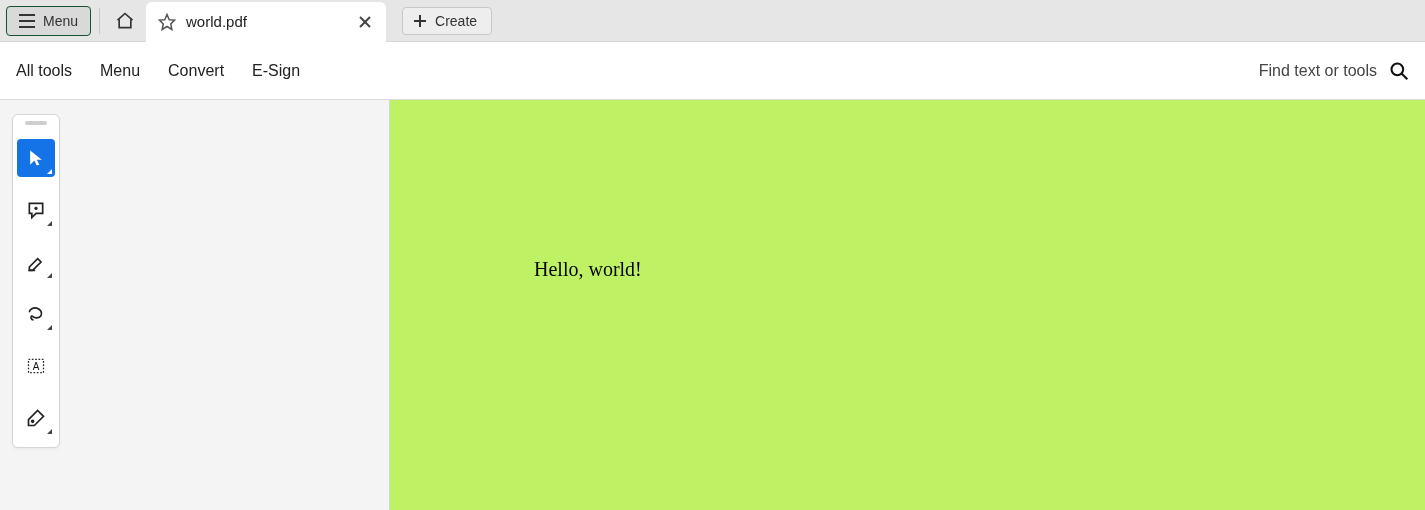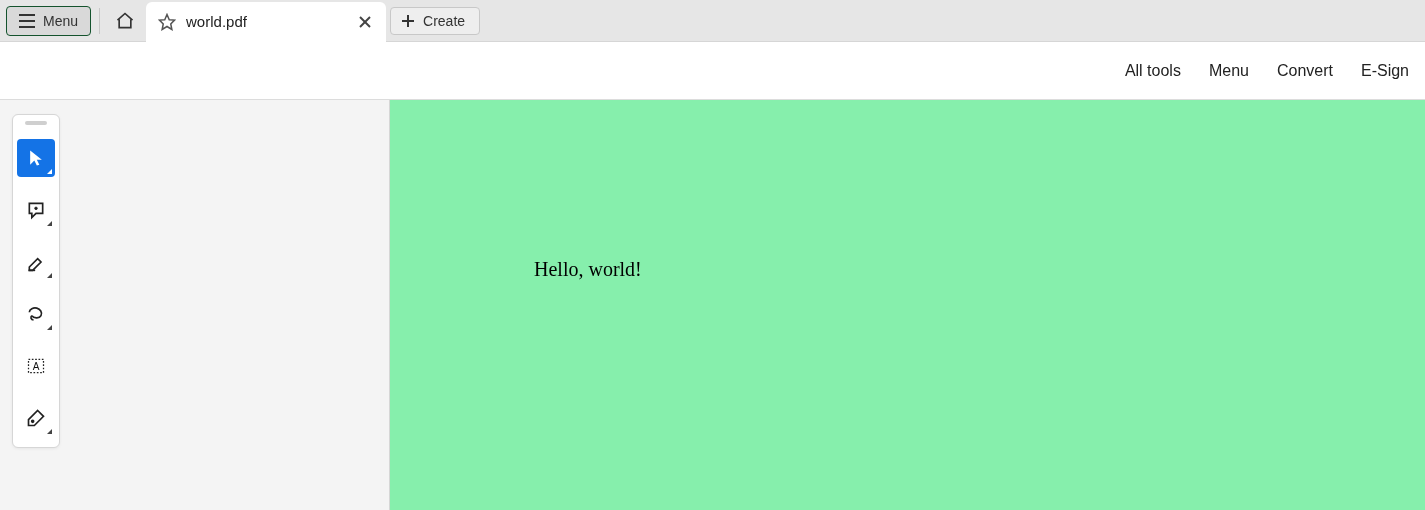--- a/index.html
+++ b/index.html
@@ -69,21 +69,21 @@
   }
   .doc-tab .close {
     width: 22px; height: 22px;
     display: flex; align-items: center; justify-content: center;
     border-radius: 4px;
     cursor: pointer;
     font-size: 16px;
     color: #444;
   }
   .create-btn {
-    margin-left: 0;
+    margin-left: 12px;
     display: flex;
     align-items: center;
     gap: 8px;
     background: #eeeeee;
     border: 1px solid #c8c8c8;
     border-radius: 4px;
     padding: 5px 14px 5px 10px;
     font-size: 14px;
     cursor: pointer;
     color: #333;
@@ -170,21 +170,21 @@
     right: 3px;
     bottom: 3px;
     width: 0; height: 0;
     border-left: 5px solid transparent;
     border-bottom: 5px solid #444;
   }
   .tool.active .corner { border-bottom-color: #fff; }
 
   .doc-viewport {
     flex: 1;
-    background: #86efac;
+    background: #bef264;
     padding-top: 158px;
     padding-left: 144px;
   }
   .doc-text {
     font-family: "Times New Roman", Times, serif;
     font-size: 20px;
     color: #000;
   }
 </style>
 </head>
@@ -231,20 +231,29 @@
   </button>
 </div>
 
 <div class="menubar">
   <div class="left">
     <span class="item">All tools</span>
     <span class="item">Menu</span>
     <span class="item">Convert</span>
     <span class="item">E-Sign</span>
   </div>
+  <div class="right">
+    <span class="find-label">Find text or tools</span>
+    <span class="search-icon">
+      <svg width="20" height="20" viewBox="0 0 24 24" fill="none" stroke="#111" stroke-width="2.5">
+        <circle cx="10" cy="10" r="7"></circle>
+        <line x1="15" y1="15" x2="22" y2="22"></line>
+      </svg>
+    </span>
+  </div>
 </div>
 
 <div class="workarea">
   <div class="left-pane">
     <div class="toolstrip">
       <div class="grip"></div>
 
       <div class="tool active">
         <svg width="20" height="20" viewBox="0 0 24 24">
           <path d="M5 3 L5 20 L10 15 L13 21 L16 20 L13 14 L19 14 Z" fill="#fff"></path>

